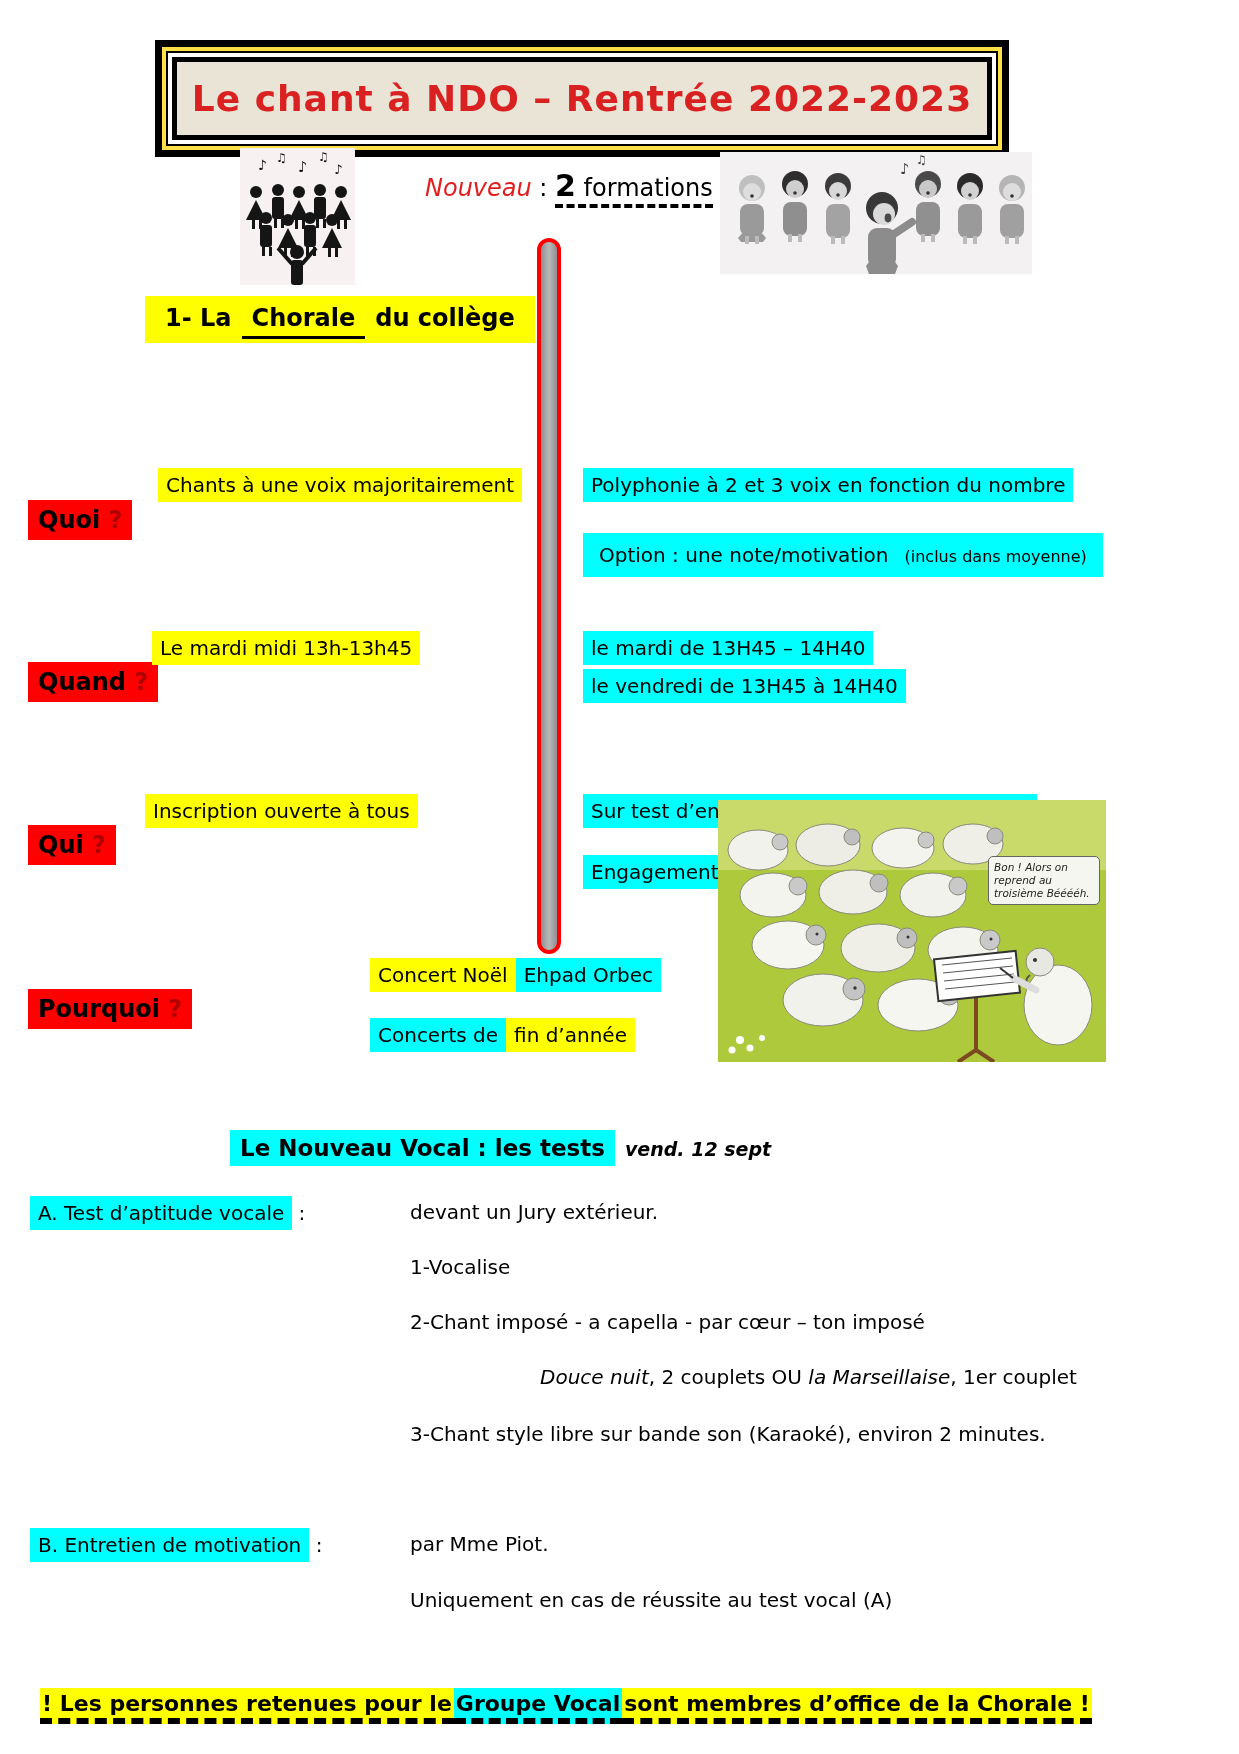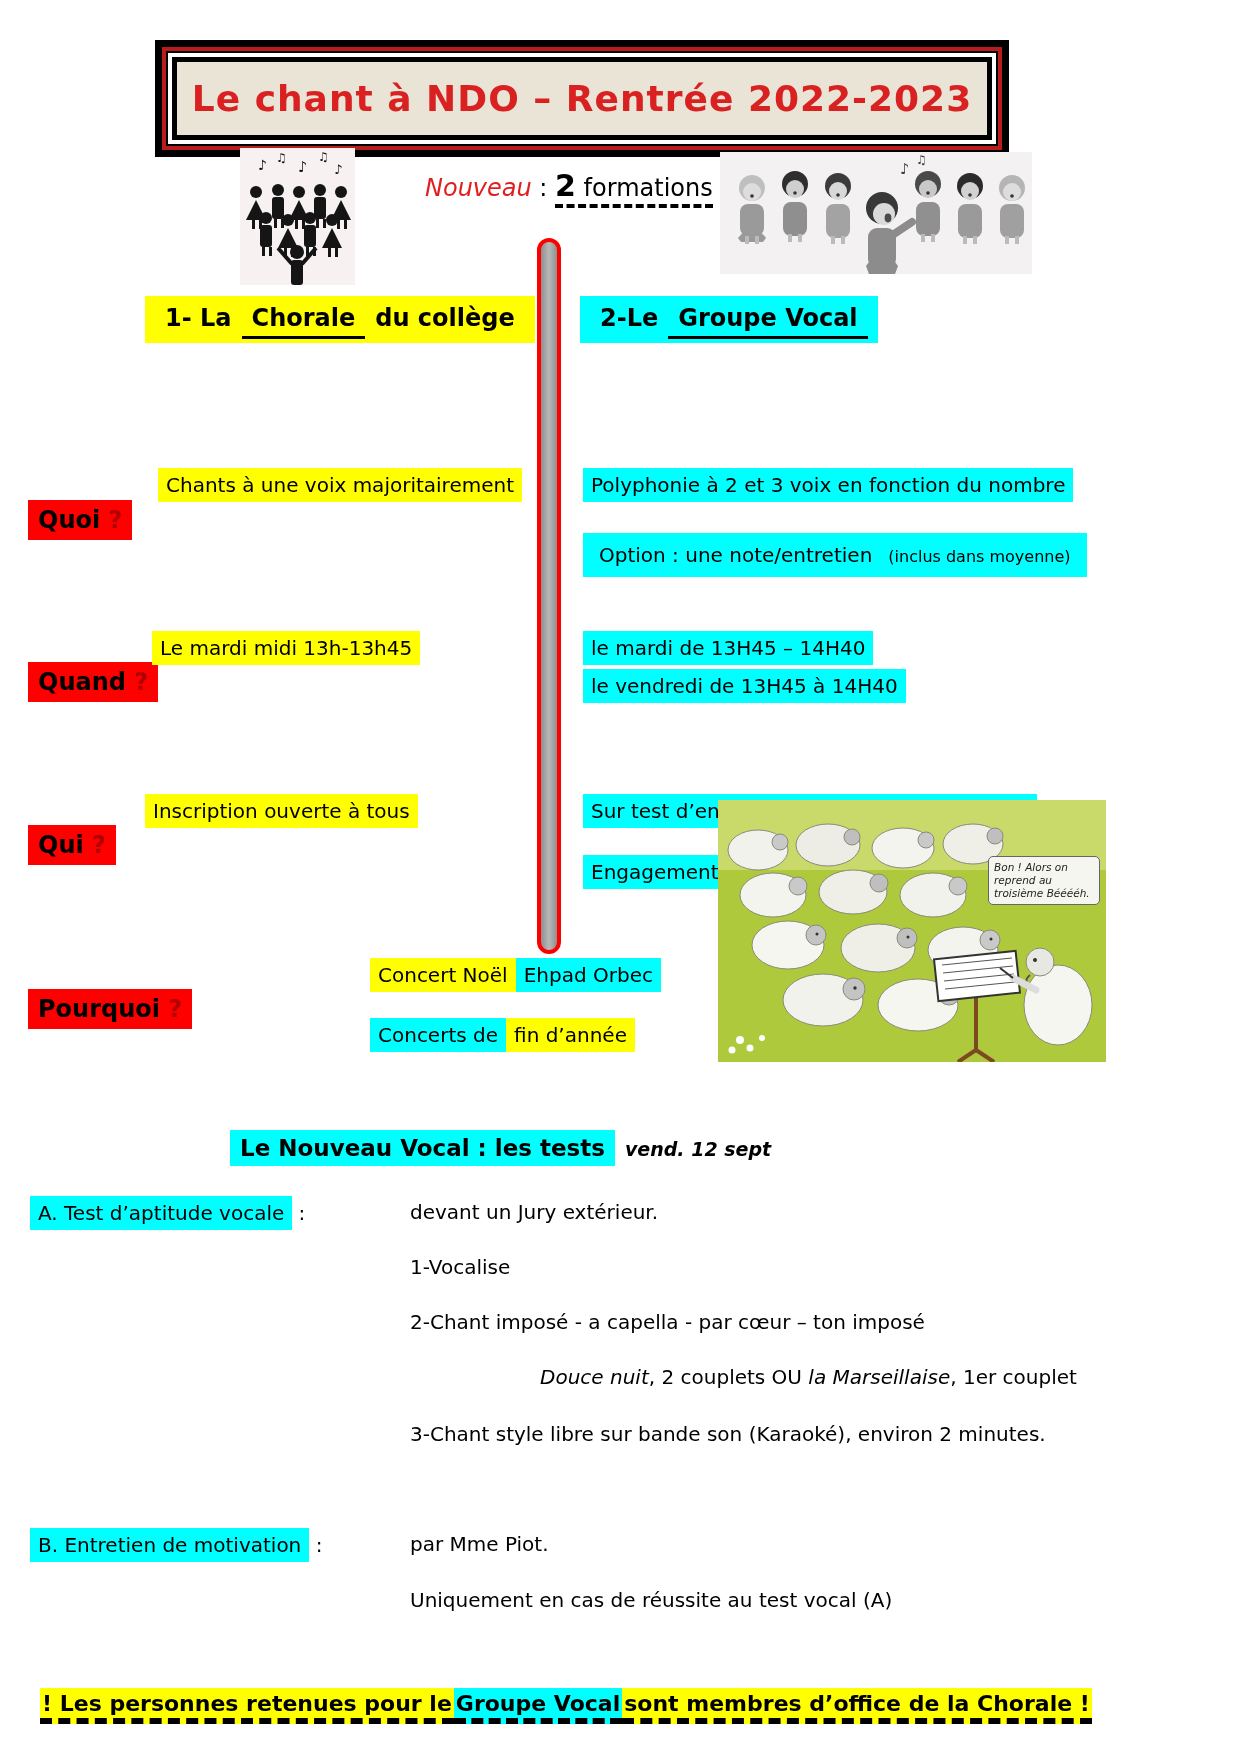--- a/index.html
+++ b/index.html
@@ -1,21 +1,21 @@
 <!DOCTYPE html>
 <html><head>
 <meta charset="utf-8">
 <style>
   html,body{margin:0;padding:0;background:#fff;}
   .page{position:relative;width:1239px;height:1754px;background:#ffffff;
         font-family:"DejaVu Sans",sans-serif;color:#000;overflow:hidden;}
   .abs{position:absolute;}
 
   
-  .title-outer{border:7px solid #000;background:#b91c1c;padding:4px;}
+  .title-outer{border:7px solid #000;background:#fde047;padding:4px;}
   .title-mid{border:2px solid #000;background:#fff;padding:4px;}
   .title-inner{border:5px solid #000;background:#E9E4D6;text-align:center;
                padding:16px 8px;font-size:36px;font-weight:bold;color:#D92121;letter-spacing:1px;}
 
   
   .hl-y{background:#FFFF00;}
   .hl-c{background:#00FFFF;}
   .lbl{background:#FF0000;font-weight:bold;font-size:24px;padding:6px 10px;display:inline-block;margin-top:34px;}
   .lbl .qm{color:#B00000;}
   .txt{font-size:20px;}
@@ -181,28 +181,25 @@
       <text x="180" y="22" font-size="15" fill="#3A3A3A">♪</text>
       <text x="196" y="12" font-size="12" fill="#3A3A3A">♫</text>
     </g>
   </svg>
 
   <div class="abs divider" style="left:537px;top:238px;height:708px;"></div>
 
   <div class="abs heading" style="left:145px;top:296px;">
     <span class="hl-y"><span>1- La </span><span class="u3">Chorale</span><span> du collège</span></span>
   </div>
-  <div class="abs heading" style="left:580px;top:296px;">
-    <span class="hl-c"><span>2-Le </span><span class="u3">Groupe Vocal</span></span>
-  </div>
 
   <div class="abs lbl" style="left:28px;top:466px;"><span>Quoi</span><span class="qm"> ?</span></div>
   <div class="abs txt" style="left:158px;top:468px;"><span class="hl-y">Chants à une voix majoritairement</span></div>
   <div class="abs txt" style="left:583px;top:468px;"><span class="hl-c">Polyphonie à 2 et 3 voix en fonction du nombre</span></div>
-  <div class="abs txt" style="left:583px;top:533px;"><span class="hl-c"><span>Option : une note/entretien </span><span class="small">(inclus dans moyenne)</span></span></div>
+  <div class="abs txt" style="left:583px;top:533px;"><span class="hl-c"><span>Option : une note/motivation </span><span class="small">(inclus dans moyenne)</span></span></div>
 
   <div class="abs lbl" style="left:28px;top:628px;"><span>Quand</span><span class="qm"> ?</span></div>
   <div class="abs txt" style="left:152px;top:631px;"><span class="hl-y">Le mardi midi 13h-13h45</span></div>
   <div class="abs txt" style="left:583px;top:631px;"><span class="hl-c">le mardi de 13H45 – 14H40</span></div>
   <div class="abs txt" style="left:583px;top:669px;"><span class="hl-c">le vendredi de 13H45 à 14H40</span></div>
 
   <div class="abs lbl" style="left:28px;top:791px;"><span>Qui</span><span class="qm"> ?</span></div>
   <div class="abs txt" style="left:145px;top:794px;"><span class="hl-y">Inscription ouverte à tous</span></div>
   <div class="abs txt" style="left:583px;top:794px;"><span class="hl-c">Sur test d’entrée et entretien de motivation</span></div>
   <div class="abs txt" style="left:583px;top:855px;"><span class="hl-c">Engagement définitif après les tests (ven16/9)</span></div>

